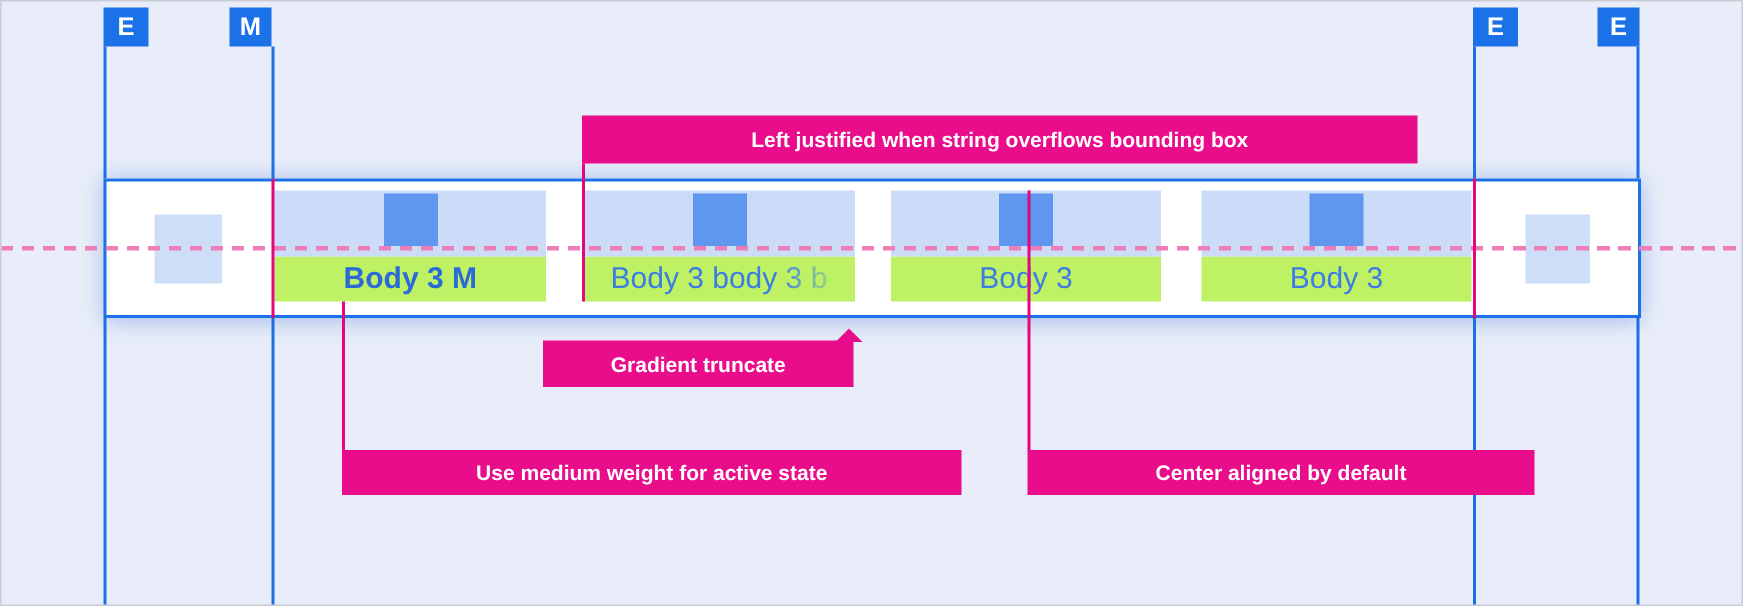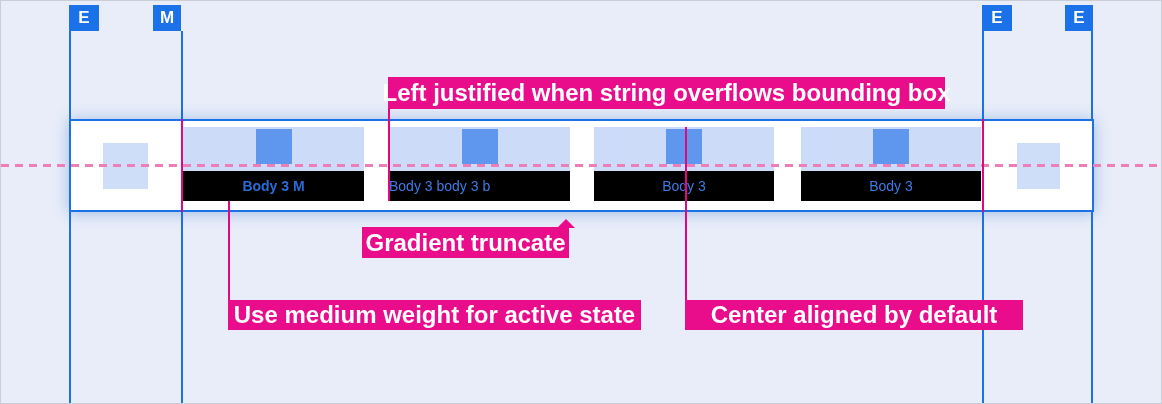--- a/index.html
+++ b/index.html
@@ -78,34 +78,34 @@
     left: 50%;
     top: 2px;
     width: 36px;
     height: 35px;
     margin-left: -18px;
     background: #5F97EE;
   }
   .tab-label {
     height: 30px;
     line-height: 30px;
-    background: #000000;
-    font-size: 14px;
+    background: #bef264;
+    font-size: 20px;
     color: #3D7BE5;
     text-align: center;
     white-space: nowrap;
     overflow: hidden;
   }
   .tab-label.active {
     font-weight: bold;
     color: #2A6BD8;
   }
   .tab-label.left-justified {
     text-align: left;
-    padding-left: 0;
+    padding-left: 18px;
   }
   .fade-truncate {
     display: block;
     -webkit-mask-image: linear-gradient(90deg, #000 68%, rgba(0,0,0,0) 97%);
             mask-image: linear-gradient(90deg, #000 68%, rgba(0,0,0,0) 97%);
   }
 
   
   .dashed-line {
     position: absolute;
@@ -126,21 +126,21 @@
     background: #E2077E;
     z-index: 6;
   }
 
   
   .annotation {
     position: absolute;
     background: #E90C8B;
     color: #ffffff;
     font-weight: bold;
-    font-size: 24px;
+    font-size: 14px;
     display: flex;
     align-items: center;
     justify-content: center;
     white-space: nowrap;
     z-index: 7;
   }
   .annotation .notch-up {
     position: absolute;
     top: -8px;
     right: -6px;

